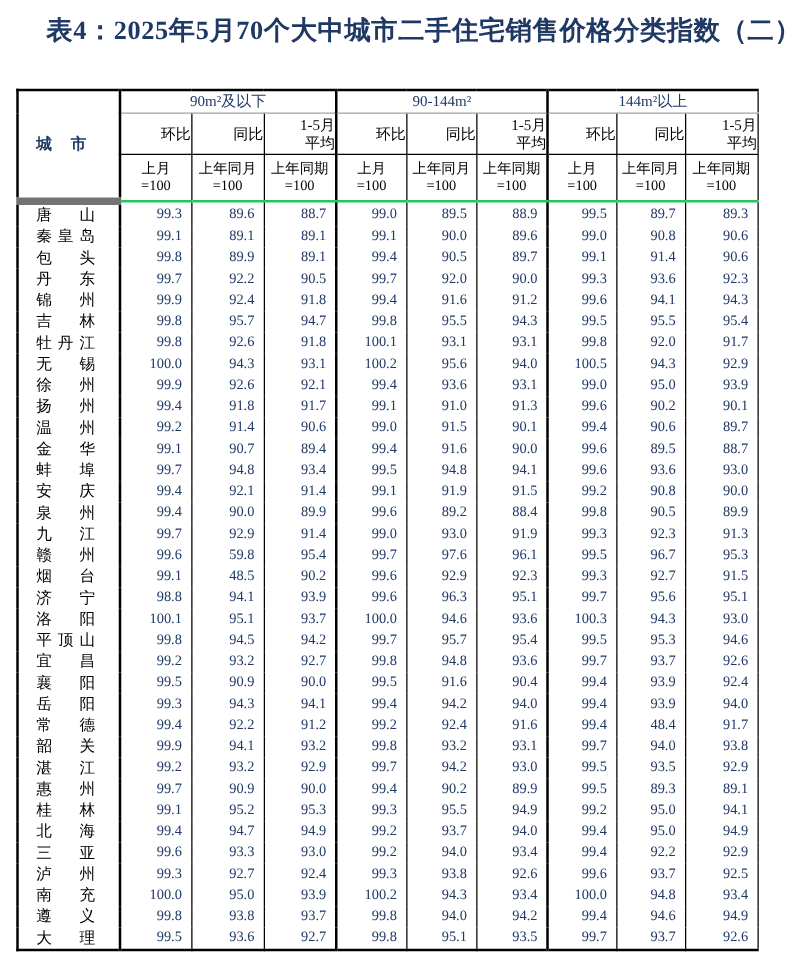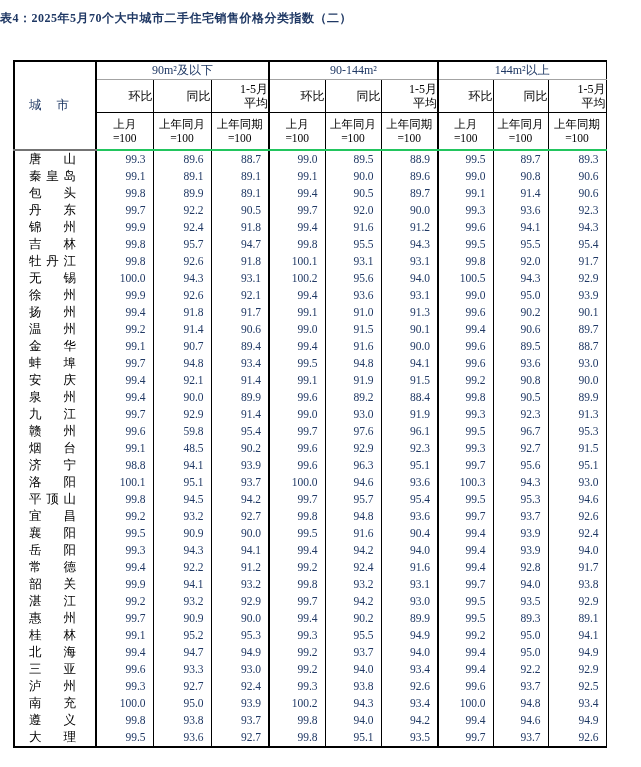--- a/index.html
+++ b/index.html
@@ -5,22 +5,22 @@
   html,body{margin:0;padding:0;background:#ffffff;}
   .page{
     position:relative;
     width:641px;height:767px;
     background:#ffffff;
     font-family:"Liberation Serif","DejaVu Serif",serif;
     overflow:hidden;
   }
   .title{
     padding-top:10px;
-    text-align:left;
-    font-size:12px;
+    text-align:right;
+    font-size:21px;
     font-weight:bold;
     color:#1f3864;
     letter-spacing:0.5px;
   }
   table.idx{
     border-collapse:collapse;
     table-layout:fixed;
     margin:33px 0 0 13px;
     border-top:2px solid #000;
     border-left:2px solid #000;
@@ -33,24 +33,25 @@
   col.c-n1{width:57px;} col.c-n2{width:58px;} col.c-n3{width:58px;}
   col.c-n4{width:56px;} col.c-n5{width:56px;} col.c-n6{width:57px;}
   col.c-n7{width:55px;} col.c-n8{width:55px;} col.c-n9{width:58px;}
   th,td{padding:0;font-weight:normal;}
   .thickR{border-right:2px solid #000;}
   .thinR{border-right:1px solid #000;}
   .hRow1 th{height:17px;line-height:17px;border-bottom:1px solid #a3a3a3;color:#1f3864;text-align:center;font-size:12px;}
   .hRow2 th{height:32px;border-bottom:1px solid #000;text-align:right;font-size:12px;vertical-align:middle;white-space:pre-line;line-height:14px;}
   .hRow3 th{height:36px;border-bottom:2px solid #22c55e;text-align:center;font-size:11.5px;vertical-align:middle;white-space:pre-line;line-height:14px;}
   th.cityHead{
-    border-bottom:2px solid #737373;
+    border-bottom:6px solid #737373;
     font-size:12.5px;
     text-align:left;
     vertical-align:middle;
+    font-weight:bold;
   }
   .cityHeadInner{margin-left:14px;width:40px;text-align:justify;text-align-last:justify;}
   td.city-cell{height:17px;vertical-align:middle;}
   .city-name{
     margin-left:14px;margin-right:19px;
     font-size:12.5px;color:#000;
     text-align:justify;text-align-last:justify;
     line-height:17px;height:17px;overflow:hidden;
   }
   td.num-cell{
@@ -464,21 +465,21 @@
           <td class="city-cell thickR">
             <div class="city-name">常德</div>
           </td>
           <td class="num-cell thinR">99.4</td>
           <td class="num-cell thinR">92.2</td>
           <td class="num-cell thickR">91.2</td>
           <td class="num-cell thinR">99.2</td>
           <td class="num-cell thinR">92.4</td>
           <td class="num-cell thickR">91.6</td>
           <td class="num-cell thinR">99.4</td>
-          <td class="num-cell thinR">92.8</td>
+          <td class="num-cell thinR">48.4</td>
           <td class="num-cell ">91.7</td>
         </tr>
         <tr>
           <td class="city-cell thickR">
             <div class="city-name">韶关</div>
           </td>
           <td class="num-cell thinR">99.9</td>
           <td class="num-cell thinR">94.1</td>
           <td class="num-cell thickR">93.2</td>
           <td class="num-cell thinR">99.8</td>

